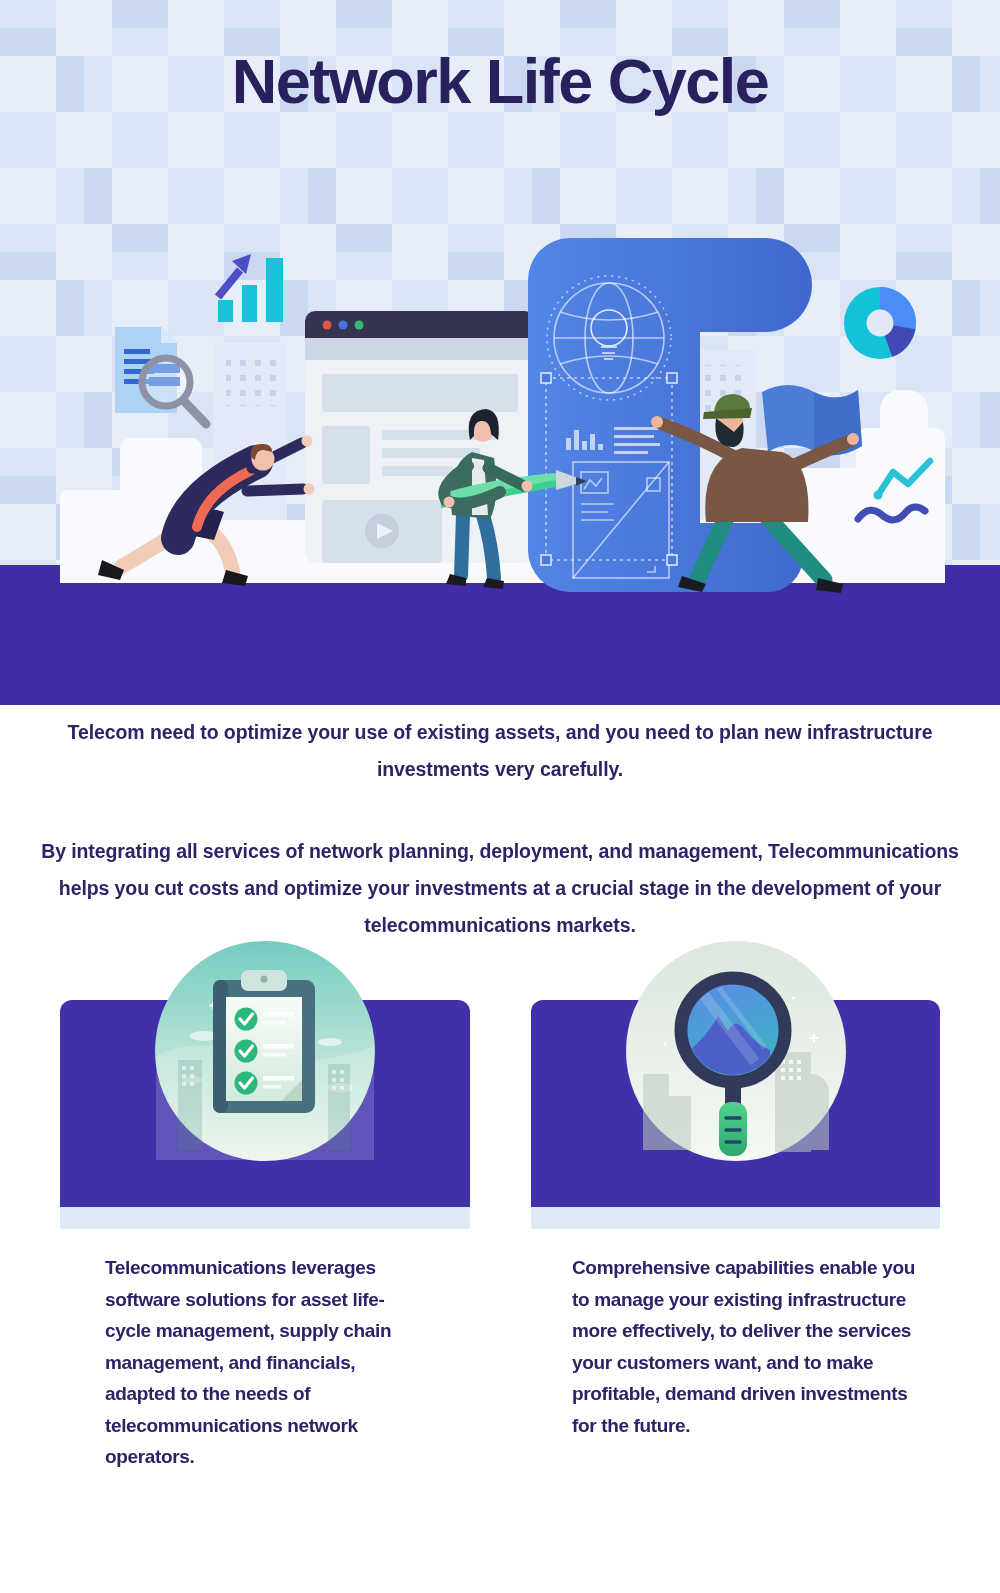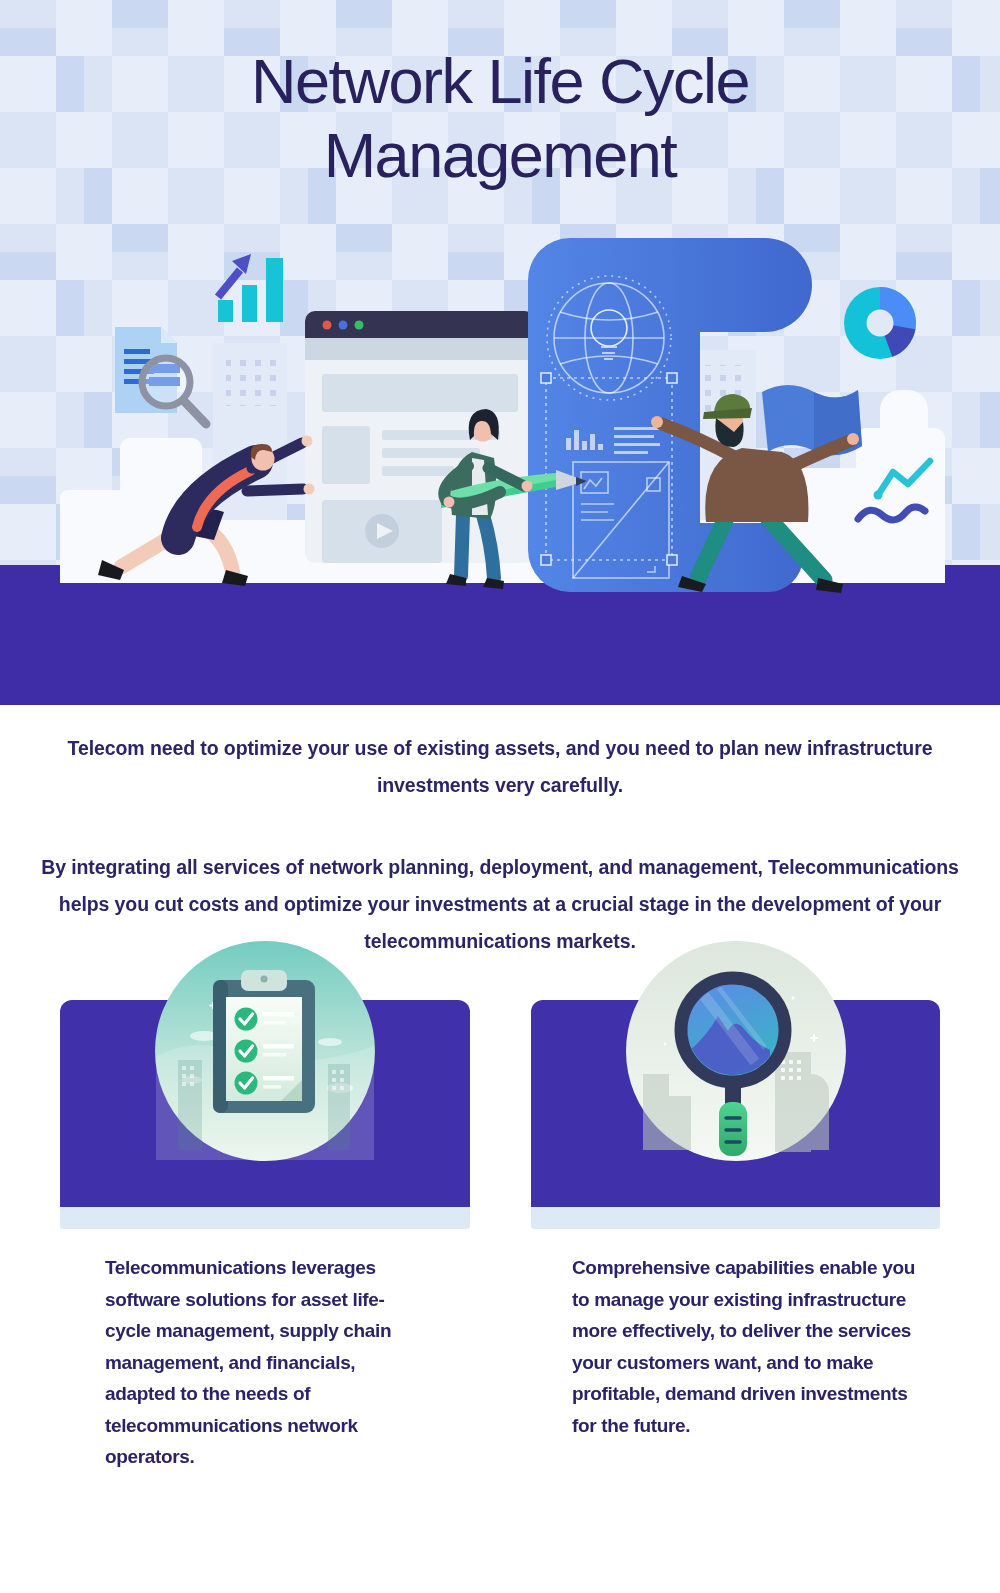--- a/index.html
+++ b/index.html
@@ -10,24 +10,24 @@
   .hero{position:absolute;top:0;left:0;width:1000px;height:705px;
     background-color:#dae4f4;
     background-image:
       linear-gradient(45deg,#e7eefa 25%,transparent 25%,transparent 75%,#e7eefa 75%),
       linear-gradient(45deg,#e7eefa 25%,transparent 25%,transparent 75%,#e7eefa 75%),
       linear-gradient(45deg,#cbd8f1 25%,transparent 25%,transparent 75%,#cbd8f1 75%);
     background-size:112px 112px,112px 112px,224px 224px;
     background-position:0 0,56px 56px,84px 28px;}
   .hero-art{position:absolute;top:0;left:0;display:block}
   .page-title{position:absolute;top:44px;left:0;width:100%;text-align:center;
-    font-size:63px;line-height:74px;font-weight:normal;letter-spacing:-1.5px;color:#28215d;z-index:3}
+    font-size:63px;line-height:74px;font-weight:bold;letter-spacing:-1.5px;color:#28215d;z-index:3}
 
   
-  .intro-p{position:absolute;left:0;right:0;margin:16px auto;text-align:center;
+  .intro-p{position:absolute;left:0;right:0;margin:0 auto;text-align:center;
     color:#2b2566;font-weight:bold;font-size:19.5px;line-height:37px;letter-spacing:-0.1px}
   .intro-p1{top:714px;width:884px}
   .intro-p2{top:833px;width:918px}
 
   
   .card{position:absolute;top:1000px;height:207px;background:#4030aa;border-radius:12px 12px 0 0}
   .card-1{left:60px;width:410px}
   .card-2{left:531px;width:409px}
   .card-strip{position:absolute;left:0;right:0;top:207px;height:22px;background:#dde9f4;border-radius:0 0 3px 3px}
   .card-art{position:absolute;left:50%;transform:translateX(-50%);top:-60px;width:222px;height:222px}
@@ -37,21 +37,21 @@
     font-size:19px;line-height:31.5px;letter-spacing:-0.35px}
   .blurb-1{left:105px;width:318px}
   .blurb-2{left:572px;width:364px}
 </style>
 </head>
 <body>
 
 <div class="page">
 
   <section class="hero">
-    <h1 class="page-title"><span>Network Life Cycle</span><br><span>Management</span></h1>
+    <h1 class="page-title"><span>Network Life Cycle</span><br></h1>
 
     <svg class="hero-art" width="1000" height="705" viewBox="0 0 1000 705">
       <defs>
         <pattern id="winDots" width="15" height="15" patternUnits="userSpaceOnUse">
           <rect width="6" height="6" fill="#c7d3ec"></rect>
         </pattern>
         <linearGradient id="bpg" x1="0" y1="0" x2="1" y2="0">
           <stop offset="0" stop-color="#5386e6"></stop>
           <stop offset="1" stop-color="#4068ce"></stop>
         </linearGradient>

